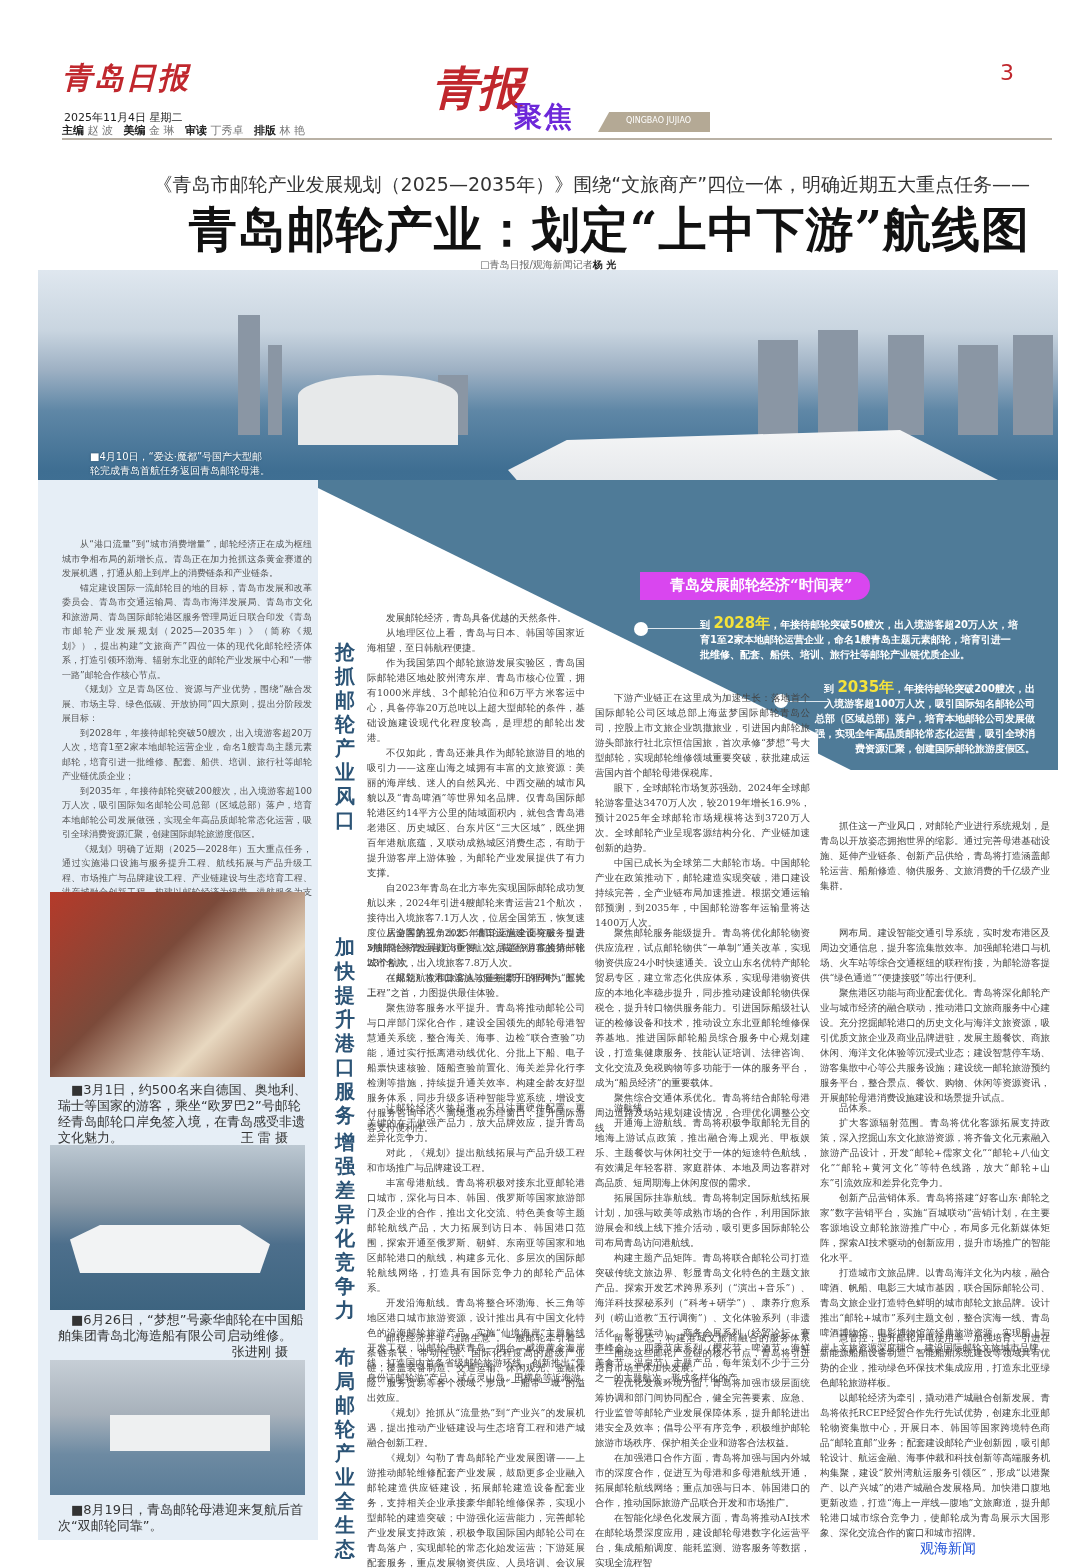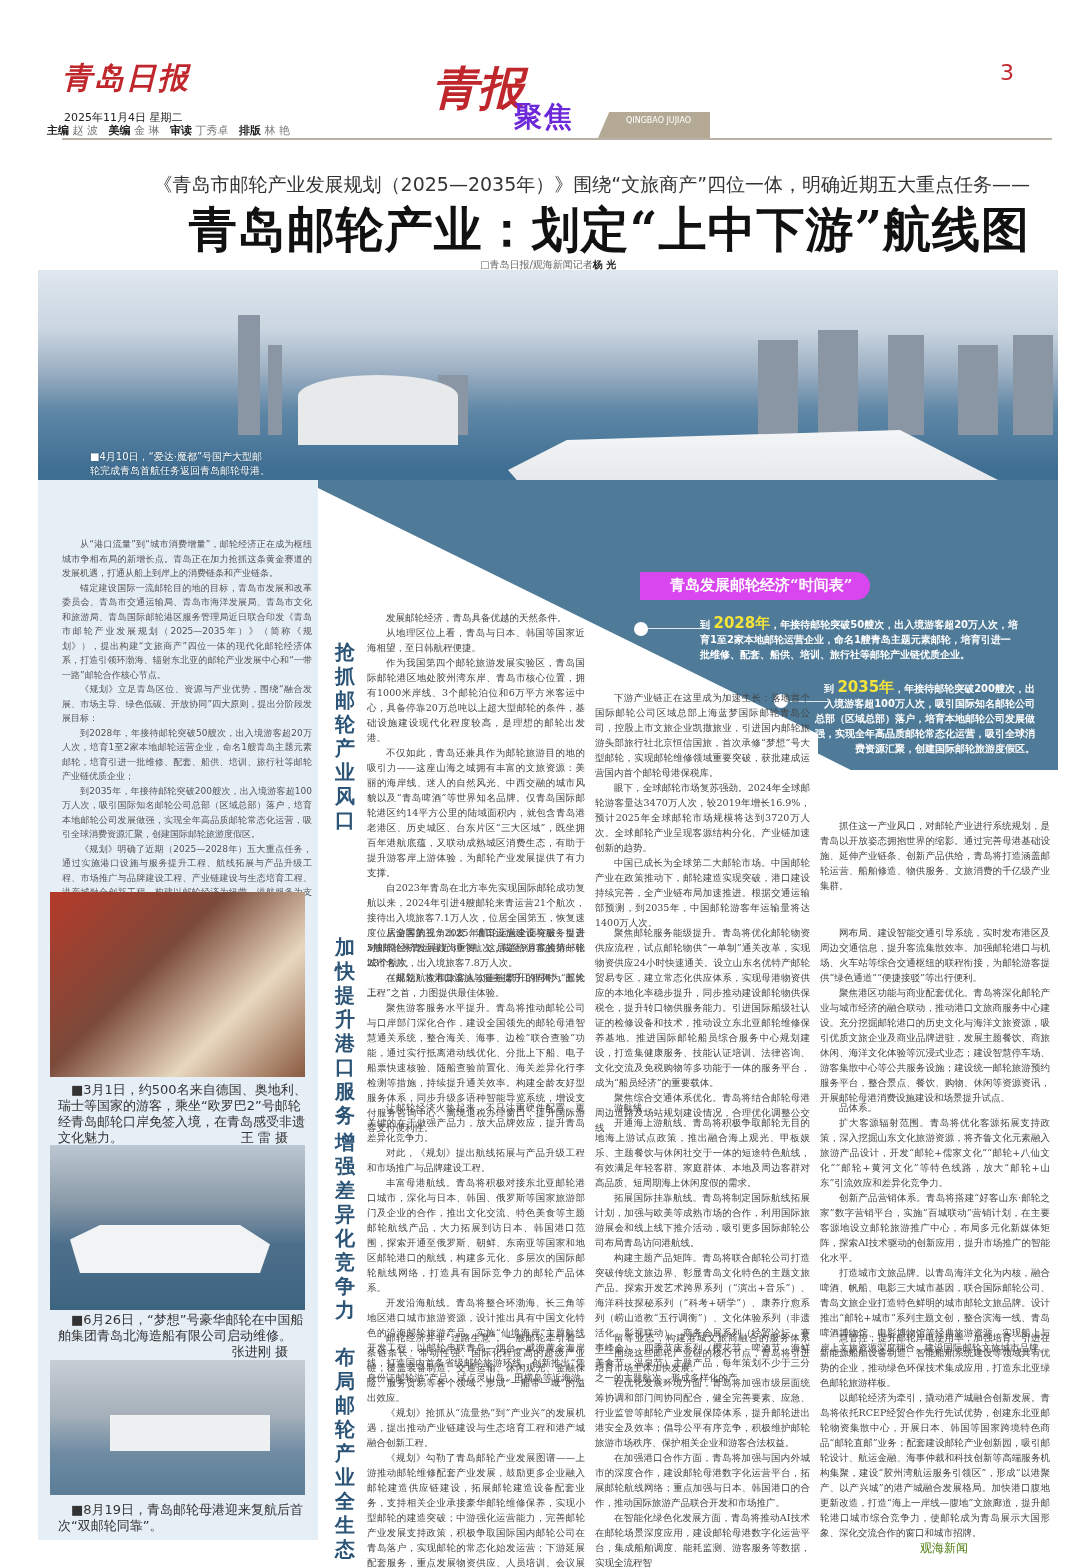--- a/index.html
+++ b/index.html
@@ -1,24 +1,24 @@
 <!DOCTYPE html>
 <html><head>
 <meta charset="utf-8">
 <style>
 *{box-sizing:border-box;margin:0;padding:0}
 body{width:1086px;height:1568px;background:#fff;font-family:"DejaVu Serif",serif;color:#333;position:relative;overflow:hidden}
 .masthead-logo{position:absolute;left:62px;top:58px;font-family:"DejaVu Serif",serif;font-size:30px;color:#c0272d;font-style:italic;font-weight:bold;letter-spacing:2px}
 .mast-date{position:absolute;left:64px;top:110px;font-size:11px;color:#222;font-family:"DejaVu Sans",sans-serif}
-.mast-staff{position:absolute;left:47px;top:123px;font-size:11px;color:#222;font-family:"DejaVu Sans",sans-serif}
+.mast-staff{position:absolute;left:62px;top:123px;font-size:11px;color:#222;font-family:"DejaVu Sans",sans-serif}
 .mast-staff span{color:#777}
 .rule{position:absolute;left:62px;top:138px;width:990px;height:2px;background:#b9b1a5}
 .section-logo{position:absolute;left:432px;top:58px;font-size:46px;color:#c0272d;font-style:italic;font-weight:bold}
 .section-name{position:absolute;left:514px;top:98px;font-size:28px;color:#6d28d9;font-weight:bold;letter-spacing:2px}
-.section-tag{position:absolute;left:598px;top:112px;width:112px;height:26px;background:#b4a995;color:#fff;font-size:8px;font-family:"DejaVu Sans",sans-serif;padding:4px 0 0 28px;clip-path:polygon(10% 0,100% 0,100% 100%,0 100%)}
+.section-tag{position:absolute;left:598px;top:112px;width:112px;height:20px;background:#b4a995;color:#fff;font-size:8px;font-family:"DejaVu Sans",sans-serif;padding:4px 0 0 28px;clip-path:polygon(10% 0,100% 0,100% 100%,0 100%)}
 .page-num{position:absolute;left:1000px;top:60px;font-size:22px;color:#c0272d;font-family:"DejaVu Sans",sans-serif}
 .kicker{position:absolute;left:70px;top:172px;width:960px;font-size:19px;color:#333;font-family:"DejaVu Sans",sans-serif;text-align:right}
 .headline{position:absolute;left:60px;top:198px;width:970px;font-size:48px;font-weight:bold;color:#111;text-align:right;letter-spacing:1px}
 .byline{position:absolute;left:480px;top:258px;font-size:10px;color:#666;font-family:"DejaVu Sans",sans-serif}
 .byline b{color:#222;}
 .hero{position:absolute;left:38px;top:270px;width:1020px;height:335px;background:linear-gradient(180deg,#dfe7ef 0%,#c9d5e0 18%,#9db0c3 30%,#5f87a6 42%,#3e6e92 60%,#4b7a9c 100%);overflow:hidden}
 .hero .bld{position:absolute;bottom:170px;background:#8a96a4}
 .hero .terminal{position:absolute;left:260px;top:105px;width:160px;height:70px;background:#e7e9ea;border-radius:50% 50% 0 0/30% 30% 0 0}
 .hero .ship{position:absolute;left:470px;top:160px;width:490px;height:100px;background:linear-gradient(180deg,#f4f5f6,#d9dde2);clip-path:polygon(0 40%,12% 10%,80% 0,100% 50%,96% 100%,8% 85%)}
 .hero-cap{position:absolute;left:90px;top:450px;font-size:10px;color:#fff;font-family:"DejaVu Sans",sans-serif;line-height:14px;text-shadow:0 0 2px #23465e;width:180px}
@@ -31,21 +31,21 @@
 .tl-text{position:absolute;font-size:10px;color:#fff;font-family:"DejaVu Sans",sans-serif;line-height:15px;font-weight:bold}
 .tl-year{color:#f5e33a;font-size:15px;font-weight:bold}
 .body-text{font-size:9.5px;line-height:15px;color:#444;text-indent:2em;text-align:justify}
 .lp-text{position:absolute;left:62px;top:537px;width:250px}
 .lp-text p{font-size:9px;line-height:14.5px;color:#555;text-indent:2em;font-family:"DejaVu Sans",sans-serif;text-align:justify}
 .photo{position:absolute;left:50px;width:255px;background:#999;overflow:hidden}
 .photo-cap{position:absolute;left:58px;width:250px;font-size:13px;line-height:16px;color:#333;font-family:"DejaVu Sans",sans-serif;text-indent:1em}
 .photo-cap .credit{float:right;margin-right:20px;font-weight:normal}
 .vhead{position:absolute;left:335px;width:22px;font-size:20px;font-weight:bold;color:#2c5476;line-height:24px;text-align:left}
 .col{position:absolute}
-.watermark{position:absolute;left:920px;top:1540px;font-size:12px;color:#4d7c0f;font-family:Liberation Mono, monospace}
+.watermark{position:absolute;left:920px;top:1540px;font-size:14px;color:#1d4ed8;font-family:Liberation Mono, monospace}
 </style>
 </head>
 <body>
 
 <div class="masthead-logo">青岛日报</div>
 <div class="mast-date">2025年11月4日  星期二</div>
 <div class="mast-staff">
   <b>主编</b> <span>赵 波</span>&nbsp;&nbsp;
   <b>美编</b> <span>金 琳</span>&nbsp;&nbsp;
   <b>审读</b> <span>丁秀卓</span>&nbsp;&nbsp;
@@ -168,21 +168,21 @@
 
 <div class="vhead" style="top:1345px">布局邮轮产业全生态</div>
 <div class="col" style="left:367px;top:1330px;width:218px">
   <p class="body-text">邮轮经济并非“过路生意”。一艘邮轮牵引着一条链条长、带动性强、国际化程度高的超级产业链，覆盖装备制造、交通运输、休闲观光、金融保险、服务贸易等各个领域，形成“一船带一城”的溢出效应。</p>
   <p class="body-text">《规划》抢抓从“流量热”到“产业兴”的发展机遇，提出推动产业链建设与生态培育工程和港产城融合创新工程。</p>
   <p class="body-text">《规划》勾勒了青岛邮轮产业发展图谱——上游推动邮轮维修配套产业发展，鼓励更多企业融入邮轮建造供应链建设，拓展邮轮建造设备配套业务，支持相关企业承接豪华邮轮维修保养，实现小型邮轮的建造突破；中游强化运营能力，完善邮轮产业发展支持政策，积极争取国际国内邮轮公司在青岛落户，实现邮轮的常态化始发运营；下游延展配套服务，重点发展物资供应、人员培训、会议展览、文旅休闲、商务商</p>
 </div>
 <div class="col" style="left:595px;top:1330px;width:215px">
   <p class="body-text">留等业态，构建港城文旅商融合的服务体系——围绕这些邮轮产业链的核心节点，青岛将引进培育市场主体加快发展。</p>
   <p class="body-text">在优化发展环境方面，青岛将加强市级层面统筹协调和部门间协同配合，健全完善要素、应急、行业监管等邮轮产业发展保障体系，提升邮轮进出港安全及效率；倡导公平有序竞争，积极维护邮轮旅游市场秩序、保护相关企业和游客合法权益。</p>
-  <p class="body-text">在加强港口合作方面，青岛将加强与国内外城市的深度合作，建设邮轮母港数字化运营平台，拓展邮轮航线网络；重点加强与日本、韩国港口的合作，推动国际旅游产品联合开发和市场推广。</p>
+  <p class="body-text">在加强港口合作方面，青岛将加强与国内外城市的深度合作，促进互为母港和多母港航线开通，拓展邮轮航线网络；重点加强与日本、韩国港口的合作，推动国际旅游产品联合开发和市场推广。</p>
   <p class="body-text">在智能化绿色化发展方面，青岛将推动AI技术在邮轮场景深度应用，建设邮轮母港数字化运营平台，集成船舶调度、能耗监测、游客服务等数据，实现全流程智</p>
 </div>
 <div class="col" style="left:820px;top:1330px;width:230px">
   <p class="body-text">慧管控；提升邮轮岸电使用率，加强培育、引进在新能源船舶设备制造、智能船舶系统建设等领域具有优势的企业，推动绿色环保技术集成应用，打造东北亚绿色邮轮旅游样板。</p>
   <p class="body-text">以邮轮经济为牵引，撬动港产城融合创新发展。青岛将依托RCEP经贸合作先行先试优势，创建东北亚邮轮物资集散中心，开展日本、韩国等国家跨境特色商品“邮轮直邮”业务；配套建设邮轮产业创新园，吸引邮轮设计、航运金融、海事仲裁和科技创新等高端服务机构集聚，建设“胶州湾航运服务引领区”，形成“以港聚产、以产兴城”的港产城融合发展格局。加快港口腹地更新改造，打造“海上一岸线—腹地”文旅廊道，提升邮轮港口城市综合竞争力，使邮轮成为青岛展示大国形象、深化交流合作的窗口和城市招牌。</p>
 </div>
 
 <div class="watermark">观海新闻</div>
 
 </body></html>

